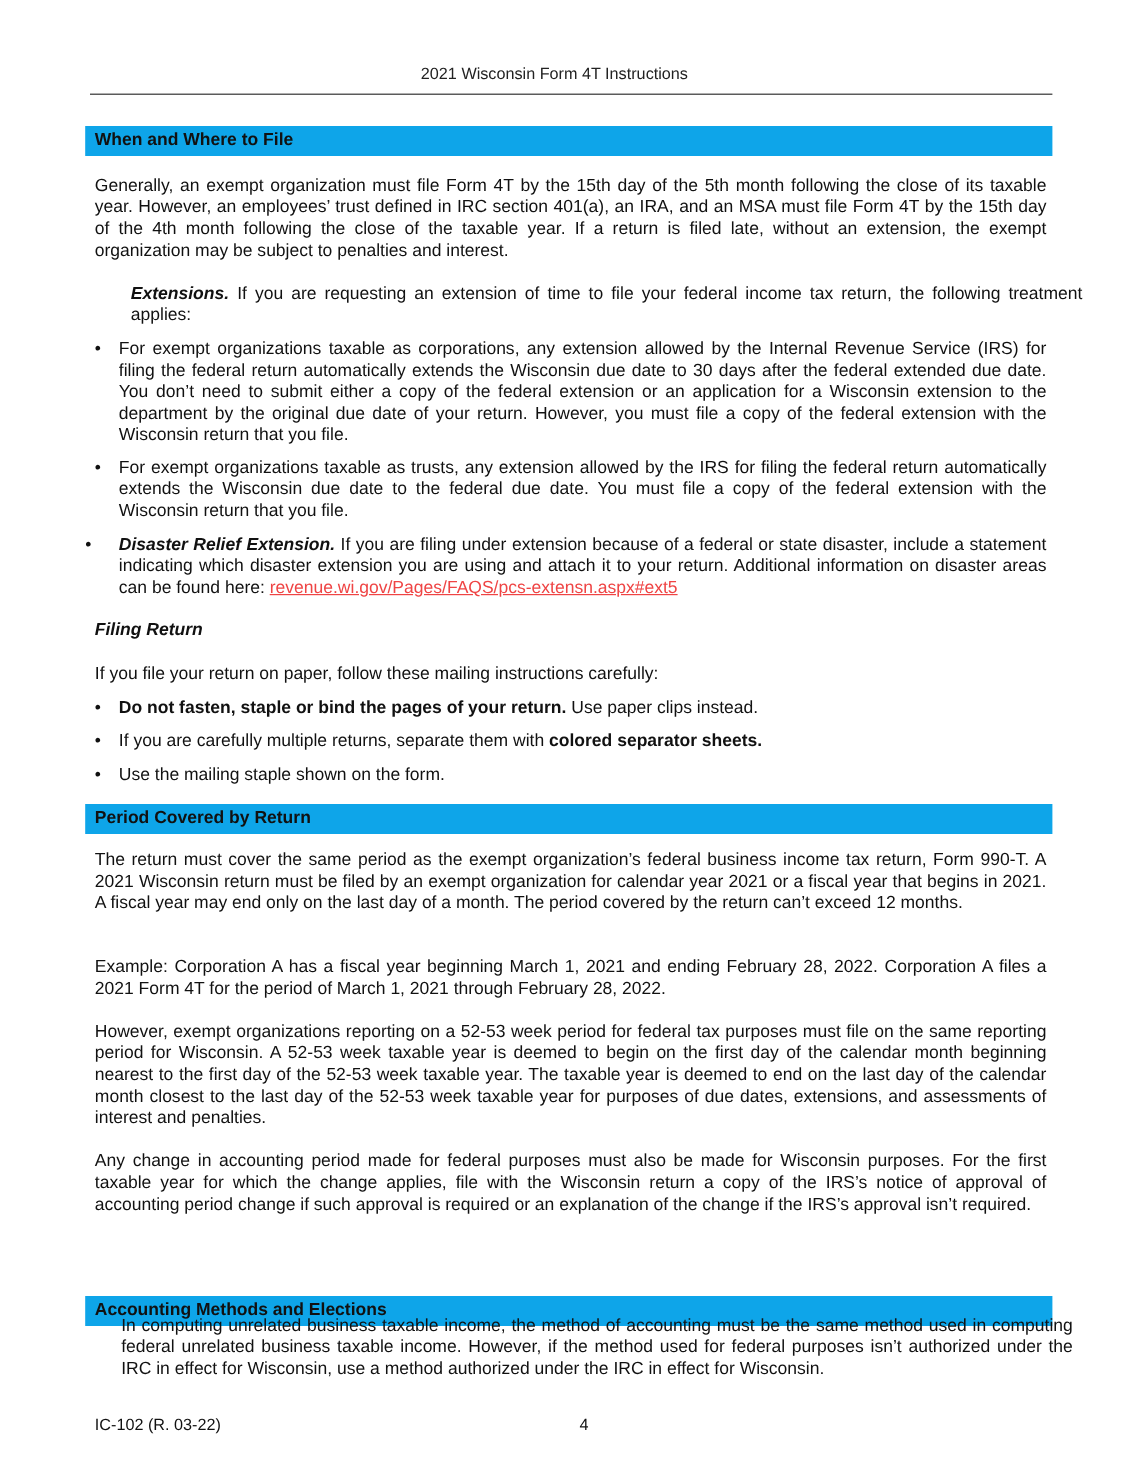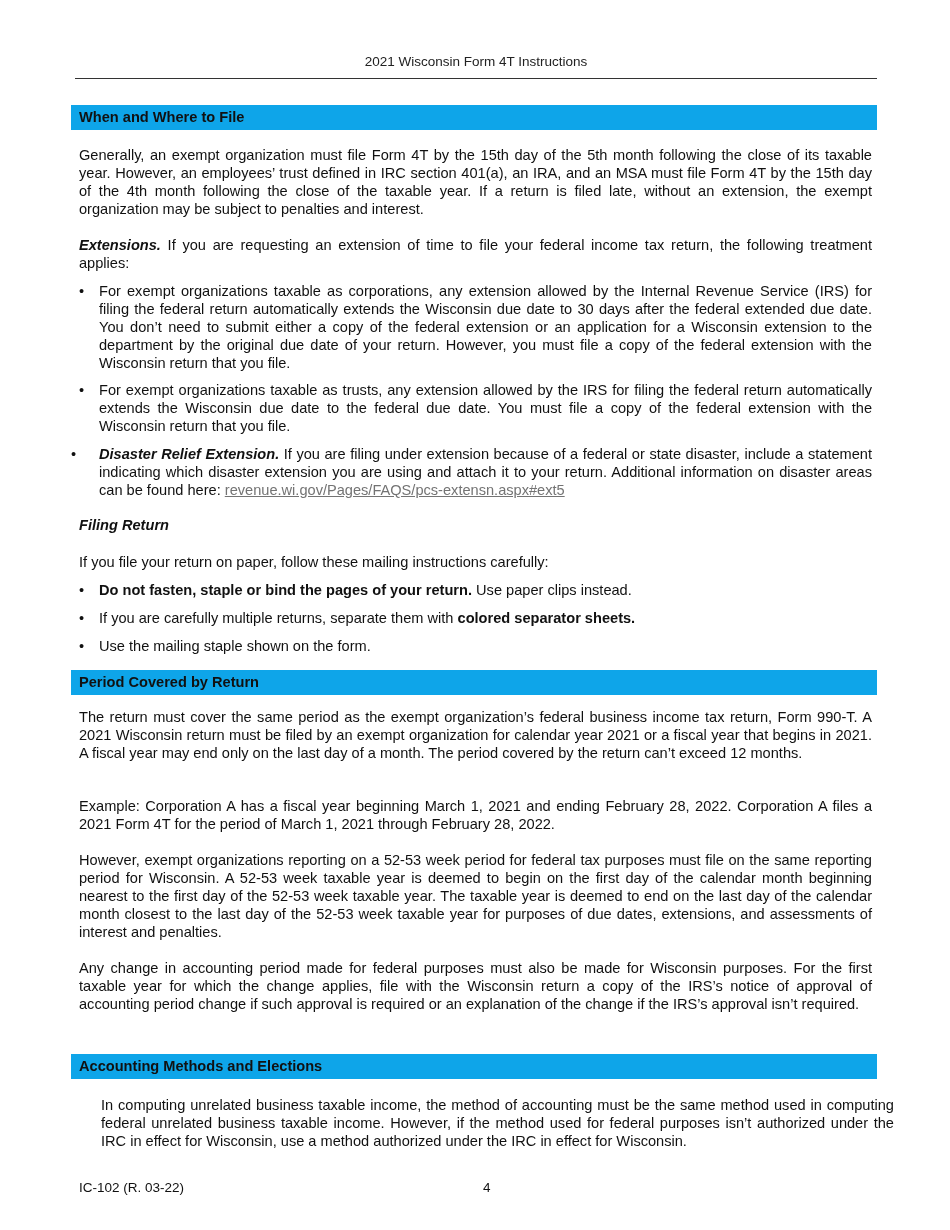--- a/index.html
+++ b/index.html
@@ -1,21 +1,21 @@
 <!DOCTYPE html>
 <html><head>
 <meta charset="utf-8">
 <style>
   html, body { margin: 0; padding: 0; background: #ffffff; }
   body {
     width: 950px; height: 1230px; position: relative; overflow: hidden;
     font-family: "Liberation Sans", sans-serif; color: #111; font-size: 14.6px;
   }
   .page-header {
-    position: absolute; left: 75px; top: 54px; width: 802px;
+    position: absolute; left: 61px; top: 54px; width: 802px;
     text-align: center; font-size: 13.5px; color: #222;
   }
   .header-rule {
     position: absolute; left: 75px; top: 78px; width: 802px; height: 0;
     border-top: 1px solid #333;
   }
   .section-bar {
     position: absolute; left: 71px; width: 806px; height: 25px;
     background: #0ea5e9; font-weight: bold; font-size: 14.6px;
     line-height: 25px; padding-left: 8px; box-sizing: border-box; color: #111;
@@ -27,36 +27,36 @@
   .bullet {
     position: absolute; left: 79px; width: 793px; line-height: 18px;
     text-align: justify;
   }
   .bullet .dot { position: absolute; left: 0; top: 0; }
   .bullet .txt { margin-left: 20px; display: block; }
   .bullet.outdent .dot { left: -8px; }
   .subhead {
     position: absolute; left: 79px; font-weight: bold; font-style: italic;
   }
-  a.link { color: #737373; }
+  a.link { color: #ef4444; }
   .footer-left { position: absolute; left: 79px; top: 1180px; font-size: 13.5px; }
   .footer-page { position: absolute; left: 483px; top: 1180px; font-size: 13.5px; }
   b.bi { font-style: italic; }
 </style>
 </head>
 <body>
 
 <div class="page-header">2021 Wisconsin Form 4T Instructions</div>
 <div class="header-rule"></div>
 
 <div class="section-bar" style="top:105px;">When and Where to File</div>
 
 <p class="para" style="top:146px;">Generally, an exempt organization must file Form 4T by the 15th day of the 5th month following the close of its taxable year. However, an employees’ trust defined in IRC section 401(a), an IRA, and an MSA must file Form 4T by the 15th day of the 4th month following the close of the taxable year. If a return is filed late, without an extension, the exempt organization may be subject to penalties and interest.</p>
 
-<p class="para" style="top:236px;">
+<p class="para" style="top:236px;margin-left:30px;">
   <b class="bi">Extensions.</b><span> If you are requesting an extension of time to file your federal income tax return, the following treatment applies:</span>
 </p>
 
 <div class="bullet" style="top:282px;">
   <span class="dot">•</span>
   <span class="txt">For exempt organizations taxable as corporations, any extension allowed by the Internal Revenue Service (IRS) for filing the federal return automatically extends the Wisconsin due date to 30 days after the federal extended due date. You don’t need to submit either a copy of the federal extension or an application for a Wisconsin extension to the department by the original due date of your return. However, you must file a copy of the federal extension with the Wisconsin return that you file.</span>
 </div>
 
 <div class="bullet" style="top:381px;">
   <span class="dot">•</span>
@@ -87,18 +87,18 @@
   <span class="txt">Use the mailing staple shown on the form.</span>
 </div>
 
 <div class="section-bar" style="top:670px;">Period Covered by Return</div>
 
 <p class="para" style="top:708px;">The return must cover the same period as the exempt organization’s federal business income tax return, Form 990-T. A 2021 Wisconsin return must be filed by an exempt organization for calendar year 2021 or a fiscal year that begins in 2021. A fiscal year may end only on the last day of a month. The period covered by the return can’t exceed 12 months.</p>
 <p class="para" style="top:797px;">Example:  Corporation A has a fiscal year beginning March 1, 2021 and ending February 28, 2022.  Corporation A files a 2021 Form 4T for the period of March 1, 2021 through February 28, 2022.</p>
 <p class="para" style="top:851px;">However, exempt organizations reporting on a 52-53 week period for federal tax purposes must file on the same reporting period for Wisconsin. A 52-53 week taxable year is deemed to begin on the first day of the calendar month beginning nearest to the first day of the 52-53 week taxable year. The taxable year is deemed to end on the last day of the calendar month closest to the last day of the 52-53 week taxable year for purposes of due dates, extensions, and assessments of interest and penalties.</p>
 <p class="para" style="top:959px;">Any change in accounting period made for federal purposes must also be made for Wisconsin purposes. For the first taxable year for which the change applies, file with the Wisconsin return a copy of the IRS’s notice of approval of accounting period change if such approval is required or an explanation of the change if the IRS’s approval isn’t required.</p>
 
-<div class="section-bar" style="top:1054px;">Accounting Methods and Elections</div>
+<div class="section-bar" style="top:1080px;">Accounting Methods and Elections</div>
 
 <p class="para" style="top:1096px;margin-left:22px;">In computing unrelated business taxable income, the method of accounting must be the same method used in computing federal unrelated business taxable income. However, if the method used for federal purposes isn’t authorized under the IRC in effect for Wisconsin, use a method authorized under the IRC in effect for Wisconsin.</p>
 
 <div class="footer-left">IC-102 (R. 03-22)</div>
 <div class="footer-page">4</div>
 
 </body></html>

